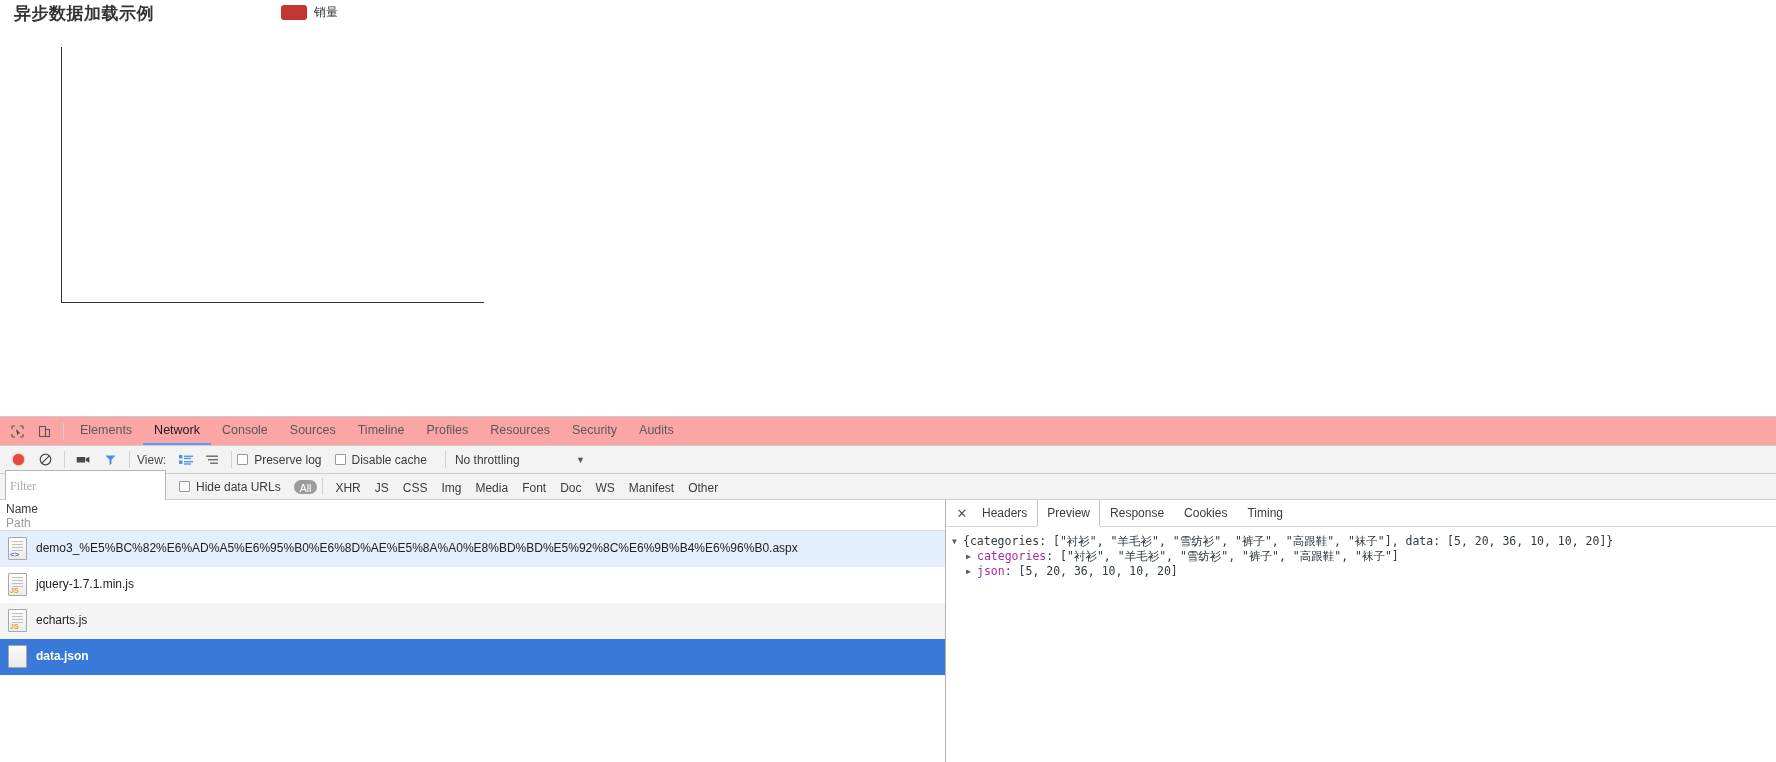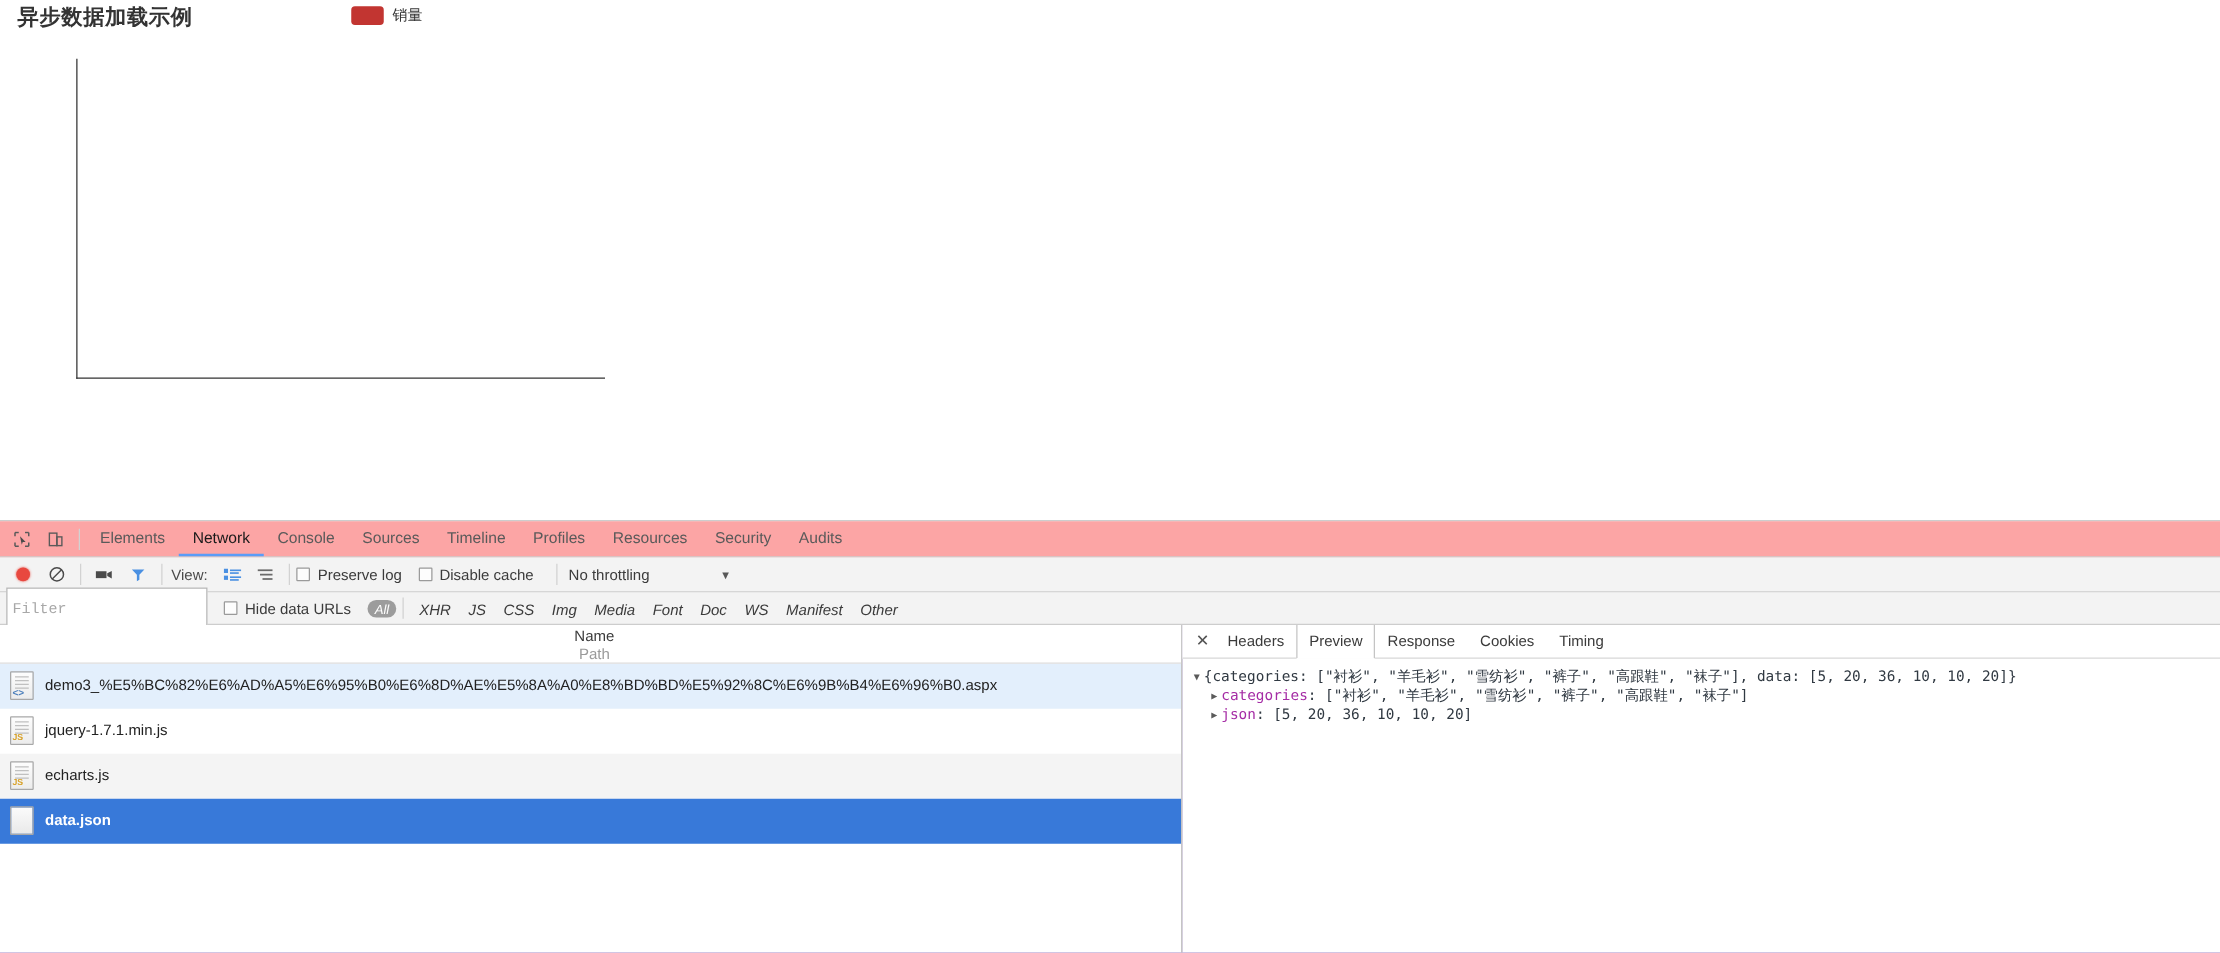--- a/index.html
+++ b/index.html
@@ -111,32 +111,32 @@
     height: 26px; min-height: 26px;
     background: #f3f3f3;
     border-bottom: 1px solid #cdcdcd;
     display: flex; align-items: center;
     padding-left: 5px;
   }
   #filter-input {
     width: 161px; height: 34px;
     border: 1px solid #b5b5b5; background: #fff;
     font-size: 12px; color: #333; padding: 0 4px;
-    font-family: Liberation Mono, monospace; outline: none;
+    font-family: Liberation Serif, serif; outline: none;
   }
   #filter-input::placeholder { color: #a8a8a8; }
   .ftype {
     padding: 0 7px; height: 14px; line-height: 17px;
     color: #3b3b3b; font-size: 12px; cursor: default;
-    border-radius: 9px; white-space: nowrap; font-style: italic;
+    border-radius: 9px; white-space: nowrap;
   }
   .ftype.active { background: #9c9c9c; color: #fff; font-size: 10.5px; padding: 0 6px; }
 
   
-  #dt-body { flex: 1; display: flex; min-height: 0; background: #4c1d95; text-align: center; }
+  #dt-body { flex: 1; display: flex; min-height: 0; background: #eab308; }
 
   
   #req-pane {
     width: 946px; min-width: 946px;
     background: #fff;
     border-right: 1px solid #b3b3b3;
     display: flex; flex-direction: column;
     overflow: hidden;
   }
   #req-head {

